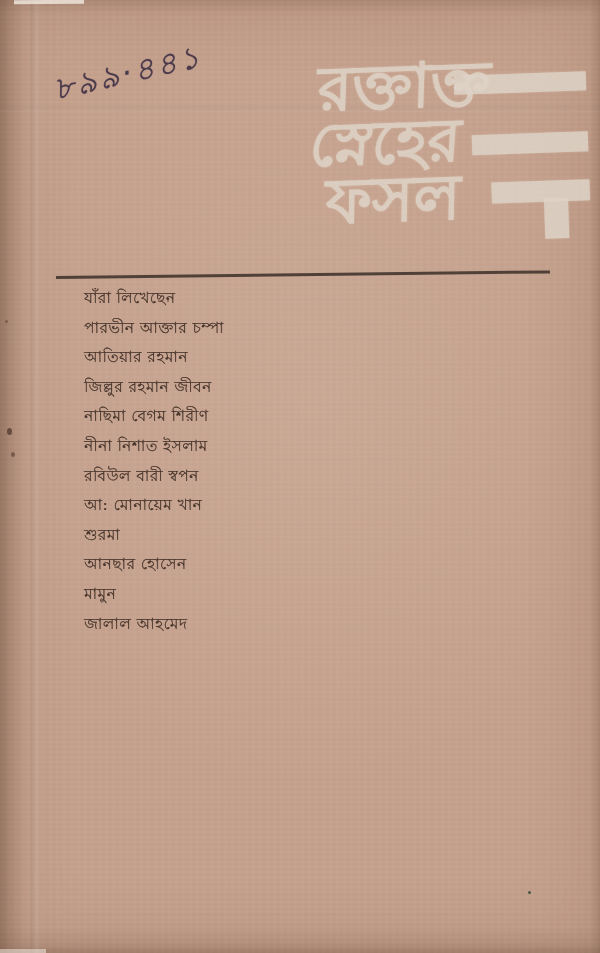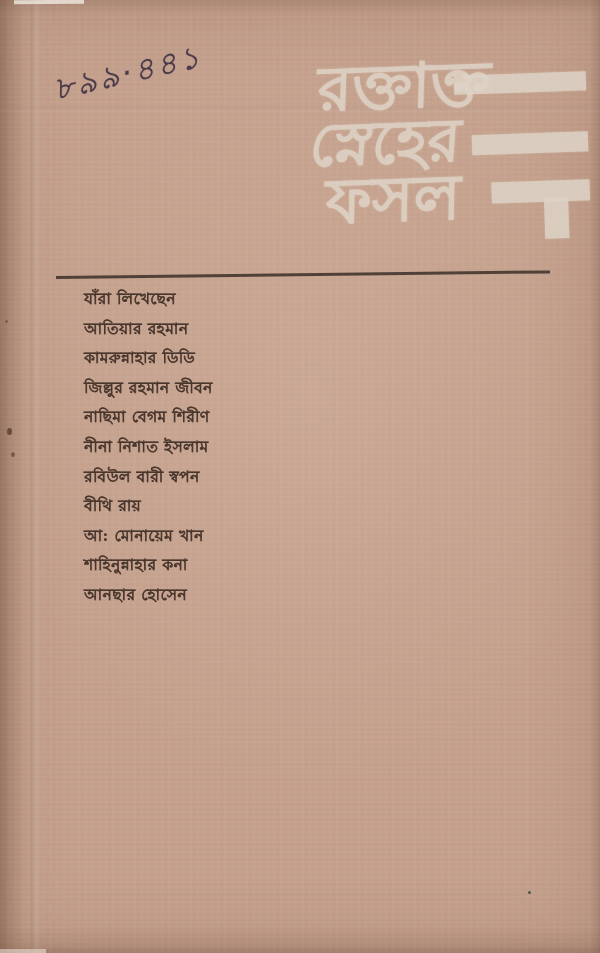--- a/index.html
+++ b/index.html
@@ -46,21 +46,21 @@
   .bar3{left:184px;top:140px;width:98px;height:21px;}
   .bar-stub{left:236px;top:158px;width:24px;height:40px;}
 
   
   .rule{position:absolute;left:56px;top:276px;width:494px;height:3px;background:#3b2f28;
     border:none;margin:0;transform:rotate(-.65deg);transform-origin:left center;opacity:.85;}
 
   
   .list{position:absolute;left:84px;top:284px;width:460px;}
   .list-heading,.name-line{font-size:15.5px;line-height:29.6px;color:#49362c;
-    letter-spacing:.4px;text-shadow:.3px .3px 0 rgba(73,54,44,.45);white-space:nowrap;font-weight:bold;}
+    letter-spacing:.4px;text-shadow:.3px .3px 0 rgba(73,54,44,.45);white-space:nowrap;}
 
   
   .speck{position:absolute;border-radius:50%;background:#4a3328;}
   .s1{left:7px;top:428px;width:5px;height:7px;opacity:.7;}
   .s2{left:11px;top:452px;width:4px;height:5px;opacity:.55;}
   .s3{left:5px;top:320px;width:3px;height:3px;opacity:.45;}
   .s4{left:528px;top:891px;width:3px;height:3px;background:#2e4238;opacity:.8;}
   .s5{left:167px;top:300px;width:2px;height:2px;opacity:.5;}
 </style>
 </head>
@@ -84,30 +84,31 @@
     <div class="t-bar bar2"></div>
     <div class="t-bar bar3"></div>
     <div class="t-bar bar-stub"></div>
   </div>
 
   <div class="rule"></div>
 
   <div class="list">
     <div class="list-heading">যাঁরা লিখেছেন</div>
     <div>
+        <div class="name-line">পারভীন আক্তার চম্পা</div>
         <div class="name-line">আতিয়ার রহমান</div>
-        <div class="name-line">কামরুন্নাহার ডিডি</div>
         <div class="name-line">জিল্লুর রহমান জীবন</div>
         <div class="name-line">নাছিমা বেগম শিরীণ</div>
         <div class="name-line">নীনা নিশাত ইসলাম</div>
         <div class="name-line">রবিউল বারী স্বপন</div>
-        <div class="name-line">বীথি রায়</div>
         <div class="name-line">আ: মোনায়েম খান</div>
-        <div class="name-line">শাহিনুন্নাহার কনা</div>
+        <div class="name-line">শুরমা</div>
         <div class="name-line">আনছার হোসেন</div>
+        <div class="name-line">মামুন</div>
+        <div class="name-line">জালাল আহমেদ</div>
       </div>
   </div>
 
   <div class="speck s1"></div>
   <div class="speck s2"></div>
   <div class="speck s3"></div>
   <div class="speck s4"></div>
   <div class="speck s5"></div>
 
 </div>

